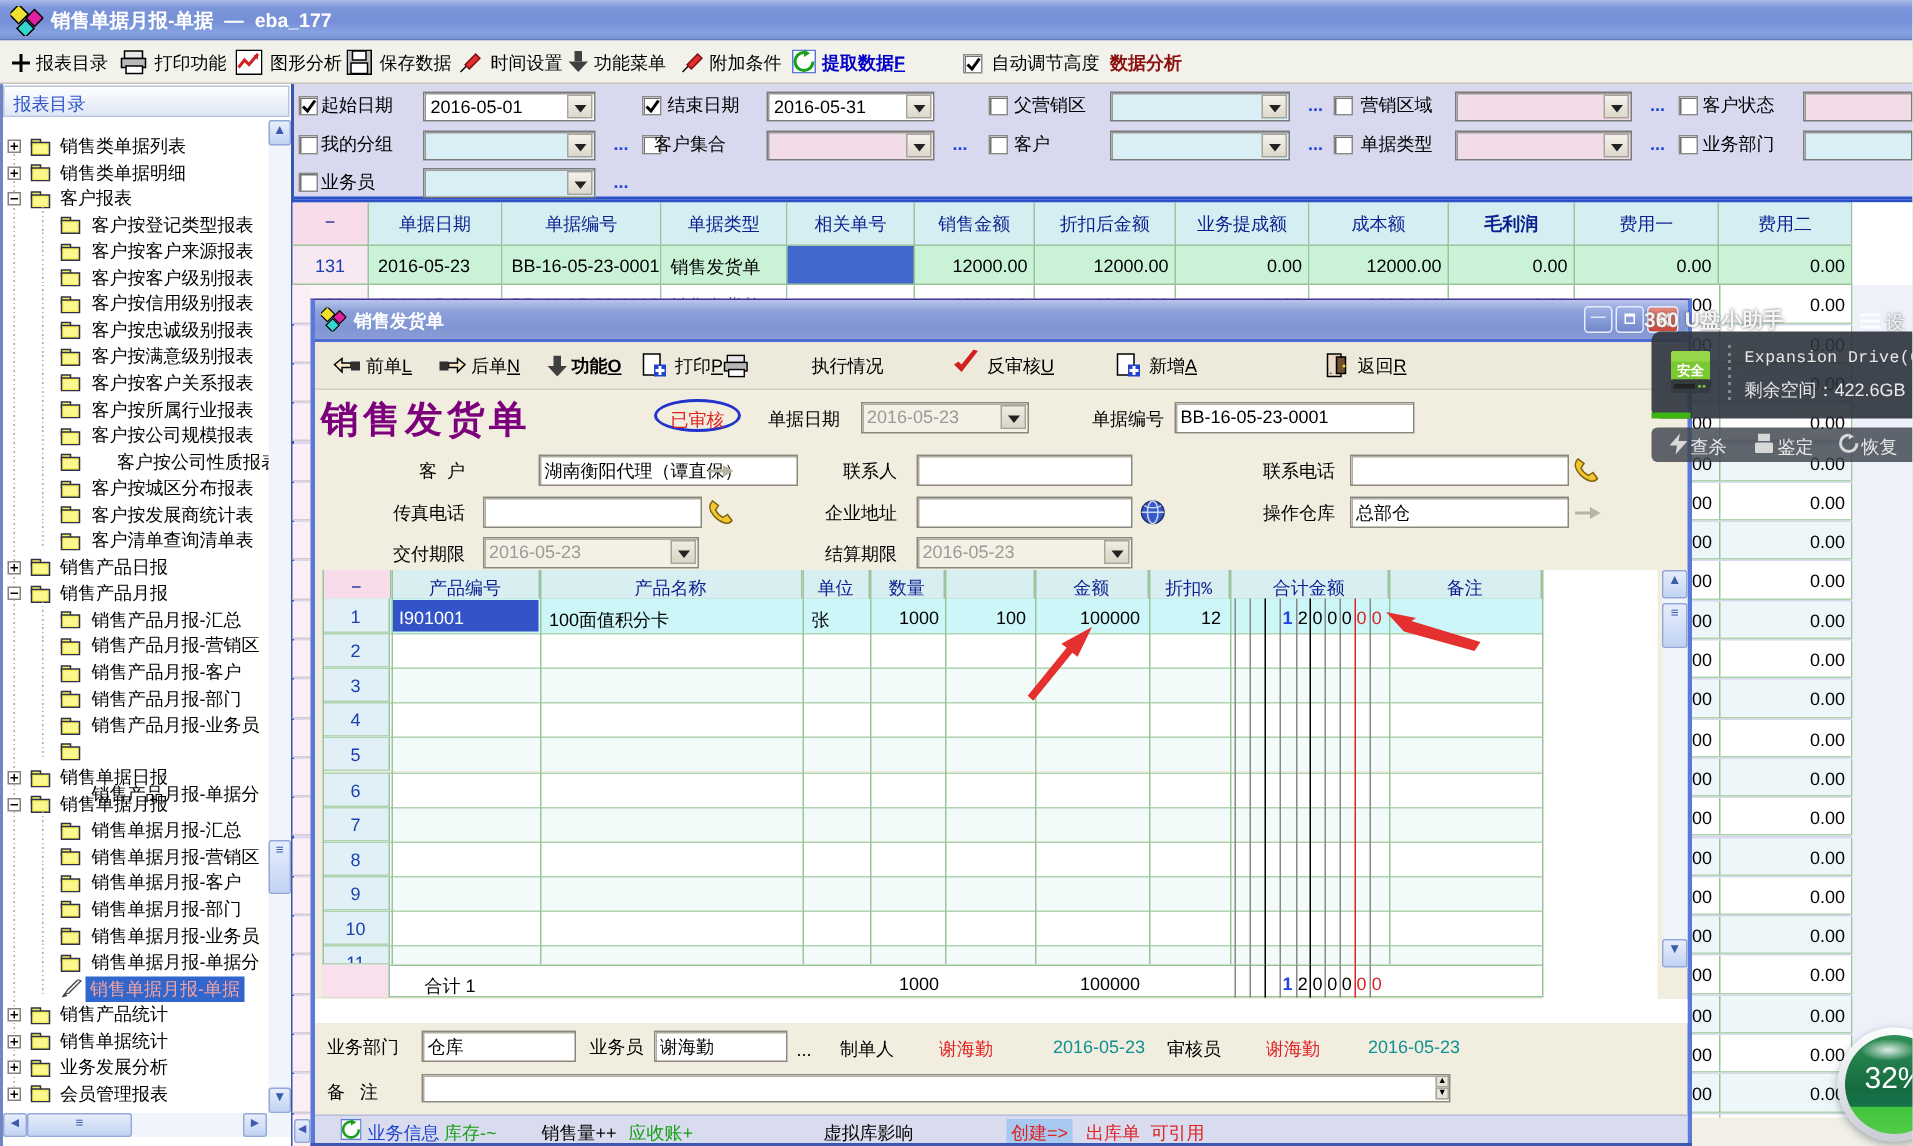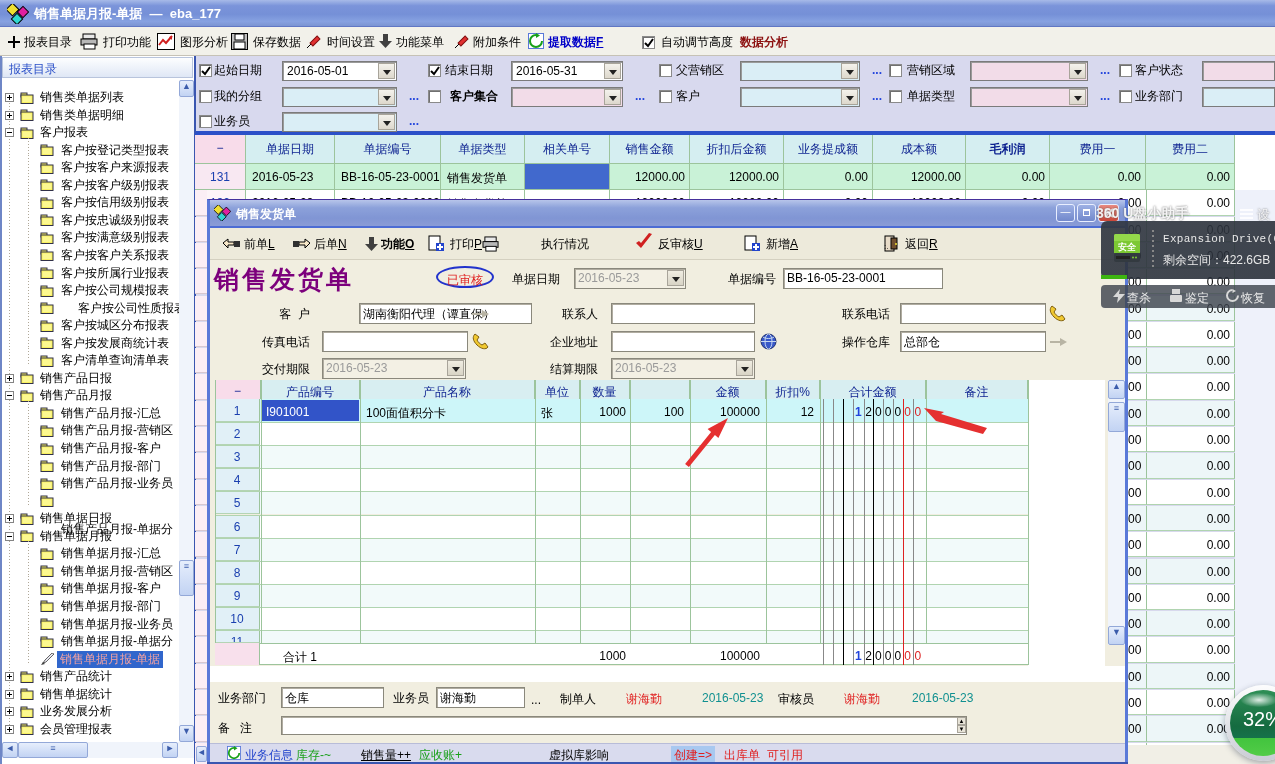--- a/index.html
+++ b/index.html
@@ -429,21 +429,21 @@
 <div class="abs cb" style="left:1119px;top:64px;"></div>
 <div class="abs lbl" style="left:1135px;top:63px;">客户状态</div>
 <div class="abs dd" style="left:1202px;top:61px;width:73px;background:#f2dce8;padding:2px 0 0 4px;font-size:12px;"></div>
 <div class="abs cb" style="left:199px;top:90px;"></div>
 <div class="abs lbl" style="left:214px;top:89px;">我的分组</div>
 <div class="abs dd" style="left:282px;top:87px;width:115px;background:#daeef6;padding:2px 0 0 4px;font-size:12px;">
       <span class="ddb"></span>
     </div>
 <div class="abs dots" style="left:409px;top:89px;">...</div>
 <div class="abs cb" style="left:428px;top:90px;"></div>
-<div class="abs lbl" style="left:450px;top:89px;font-weight:bold;">客户集合</div>
+<div class="abs lbl" style="left:436px;top:89px;">客户集合</div>
 <div class="abs dd" style="left:511px;top:87px;width:112px;background:#f2dce8;padding:2px 0 0 4px;font-size:12px;">
       <span class="ddb"></span>
     </div>
 <div class="abs dots" style="left:635px;top:89px;">...</div>
 <div class="abs cb" style="left:659px;top:90px;"></div>
 <div class="abs lbl" style="left:676px;top:89px;">客户</div>
 <div class="abs dd" style="left:740px;top:87px;width:120px;background:#daeef6;padding:2px 0 0 4px;font-size:12px;">
       <span class="ddb"></span>
     </div>
 <div class="abs dots" style="left:872px;top:89px;">...</div>
@@ -685,21 +685,21 @@
 </div>
 <div id="itemgrid">
 <div class="abs" style="left:1028px;top:380px;width:77px;height:286px;background:#fff;"></div>
 <div class="ig-h" style="left:215px;top:380px;width:46px;background:#f8dcea;border-bottom:1px solid #9cc49c;">−</div>
 <div class="ig-h" style="left:261px;top:380px;width:99px;background:#d8eef1;border-bottom:1px solid #9cc49c;">产品编号</div>
 <div class="ig-h" style="left:360px;top:380px;width:175px;background:#d8eef1;border-bottom:1px solid #9cc49c;">产品名称</div>
 <div class="ig-h" style="left:535px;top:380px;width:45px;background:#d8eef1;border-bottom:1px solid #9cc49c;">单位</div>
 <div class="ig-h" style="left:580px;top:380px;width:50px;background:#d8eef1;border-bottom:1px solid #9cc49c;">数量</div>
 <div class="ig-h" style="left:630px;top:380px;width:60px;background:#d8eef1;border-bottom:1px solid #9cc49c;"></div>
 <div class="ig-h" style="left:690px;top:380px;width:76px;background:#d8eef1;border-bottom:1px solid #9cc49c;">金额</div>
-<div class="ig-h" style="left:766px;top:380px;width:54px;background:#d8eef1;border-bottom:1px solid #9cc49c;">折扣%</div>
+<div class="ig-h" style="left:766px;top:380px;width:54px;background:#d8eef1;border-bottom:1px solid #9cc49c;font-family:Liberation Mono, monospace;">折扣%</div>
 <div class="ig-h" style="left:820px;top:380px;width:106px;background:#d8eef1;border-bottom:1px solid #9cc49c;">合计金额</div>
 <div class="ig-h" style="left:926px;top:380px;width:102px;background:#d8eef1;border-bottom:1px solid #9cc49c;">备注</div>
 <div class="abs" style="left:215px;top:399.0px;width:813px;height:23.1px;background:#cdf6f9;"></div>
 <div class="rn" style="left:215px;top:399.0px;width:45px;height:23.1px;overflow:hidden;">1</div>
 <div class="abs" style="left:215px;top:422.1px;width:813px;height:23.1px;background:#fff;"></div>
 <div class="rn" style="left:215px;top:422.1px;width:45px;height:23.1px;overflow:hidden;">2</div>
 <div class="abs" style="left:215px;top:445.2px;width:813px;height:23.1px;background:#f2fafa;"></div>
 <div class="rn" style="left:215px;top:445.2px;width:45px;height:23.1px;overflow:hidden;">3</div>
 <div class="abs" style="left:215px;top:468.3px;width:813px;height:23.1px;background:#fff;"></div>
 <div class="rn" style="left:215px;top:468.3px;width:45px;height:23.1px;overflow:hidden;">4</div>
@@ -811,21 +811,21 @@
 <div class="abs" style="left:957px;top:717px;width:9px;height:8px;background:#e8e4d8;border:1px solid #a8a49a;font-size:6px;text-align:center;line-height:7px;">▲</div>
 <div class="abs" style="left:957px;top:725px;width:9px;height:8px;background:#e8e4d8;border:1px solid #a8a49a;font-size:6px;text-align:center;line-height:7px;">▼</div>
 <div class="abs" style="left:210px;top:743px;width:915px;height:19px;background:#d9dbee;border-top:1px solid #b8bcd8;"></div>
 <svg class="abs" style="left:227px;top:746px" width="14" height="14" viewBox="0 0 16 16">
       <rect x="0.5" y="0.5" width="15" height="15" fill="#fff" stroke="#5a79d8"></rect>
       <path d="M8 2 A6 6 0 1 0 14 8" stroke="#18a018" stroke-width="2" fill="none"></path>
       <polygon points="8,0 8,5 12,2.5" fill="#18a018"></polygon>
     </svg>
 <div class="abs" style="left:245px;top:747px;font-size:12px;color:#2244cc;">业务信息</div>
 <div class="abs" style="left:296px;top:747px;font-size:12px;color:#18a018;">库存-~</div>
-<div class="abs" style="left:361px;top:747px;font-size:12px;text-decoration:underline;">销售量++</div>
+<div class="abs" style="left:361px;top:747px;font-size:12px;">销售量++</div>
 <div class="abs" style="left:419px;top:747px;font-size:12px;color:#18a018;">应收账+</div>
 <div class="abs" style="left:549px;top:747px;font-size:12px;">虚拟库影响</div>
 <div class="abs" style="left:671px;top:746px;background:#a8c8f0;color:#e02020;font-size:12px;padding:1px 3px;">创建=&gt;</div>
 <div class="abs" style="left:724px;top:747px;font-size:12px;color:#e02020;font-family:Liberation Serif, serif;">出库单</div>
 <div class="abs" style="left:767px;top:747px;font-size:12px;color:#e02020;">可引用</div>
 <div class="abs" style="left:207px;top:762px;width:921px;height:2px;background:#3a56b0;"></div>
 </div>
 
 <div id="popup360">
 <div class="abs" style="left:1096px;top:205px;font-size:14px;font-weight:bold;color:rgba(255,255,255,0.9);text-shadow:0 0 2px rgba(80,80,80,0.9);">360 U盘小助手</div>

